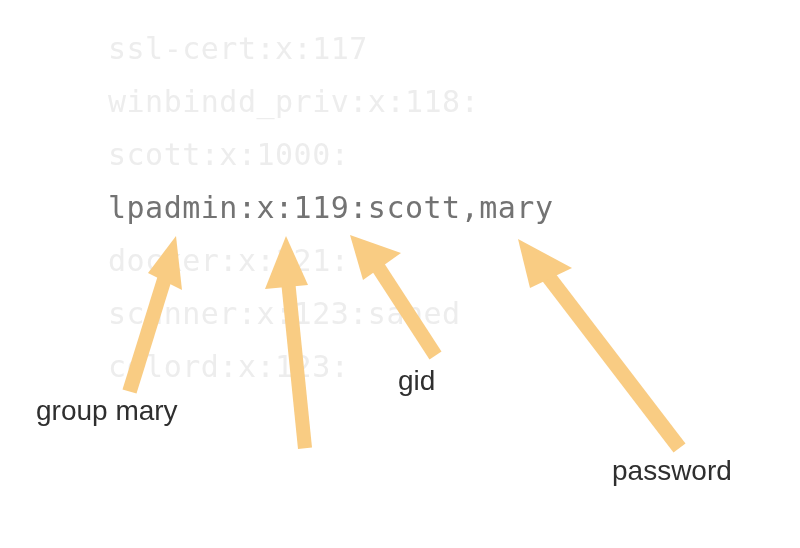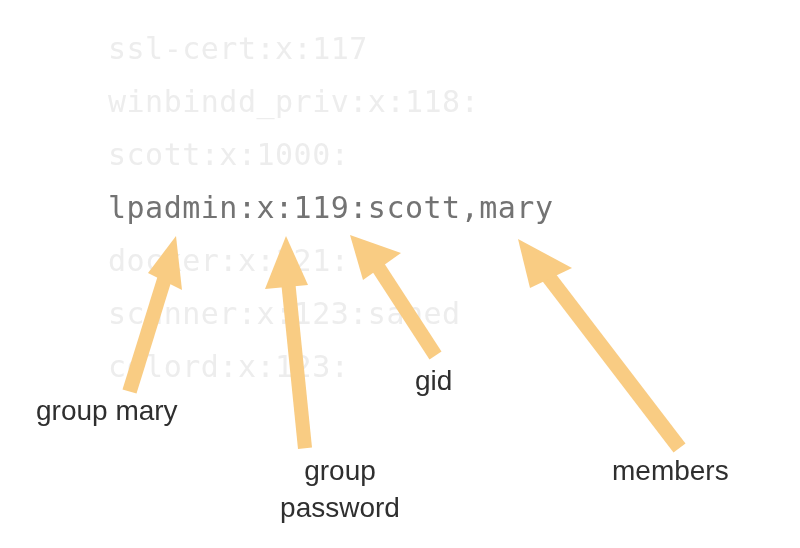--- a/index.html
+++ b/index.html
@@ -52,21 +52,21 @@
   .callout {
     position: absolute;
     color: #2f2f2f;
     font-family: "Liberation Sans", sans-serif;
     font-size: 28px;
     line-height: 37px;
     white-space: pre-line;
   }
   .callout-group-name     { left: 36px;  top: 392px; }
   .callout-group-password { left: 250px; top: 452px; text-align: center; width: 180px; }
-  .callout-gid            { left: 415px; top: 362px; }
+  .callout-gid            { left: 398px; top: 362px; }
   .callout-members        { left: 612px; top: 452px; }
 </style>
 </head>
 <body>
 
 <div id="stage" style="background: rgb(255, 255, 255);">
 
   <div class="code-block">
     <div class="code-line" style="color: rgb(237, 237, 237);">ssl-cert:x:117</div>
     <div class="code-line" style="color: rgb(237, 237, 237);">winbindd_priv:x:118:</div>
@@ -91,20 +91,18 @@
       <path d="M 350 235 L 401 253 L 363 280 Z" fill="#f9cc83"></path>
     </g>
     <g>
       <path d="M 673.5 452.5 L 533.5 269.5 L 545.5 260.5 L 685.5 443.5 Z" fill="#f9cc83"></path>
       <path d="M 518 239 L 572 268 L 530 288 Z" fill="#f9cc83"></path>
     </g>
   </svg>
 
   <div class="callout callout-group-name" style="color: rgb(47, 47, 47);">group mary</div>
 
-  <div class="callout callout-group-password" style="color: rgb(47, 47, 47);">group
-password</div>
 
   <div class="callout callout-gid" style="color: rgb(47, 47, 47);">gid</div>
 
-  <div class="callout callout-members" style="color: rgb(47, 47, 47);">members</div>
+  <div class="callout callout-members" style="color: rgb(47, 47, 47);">password</div>
 
 </div>
 
 </body></html>

